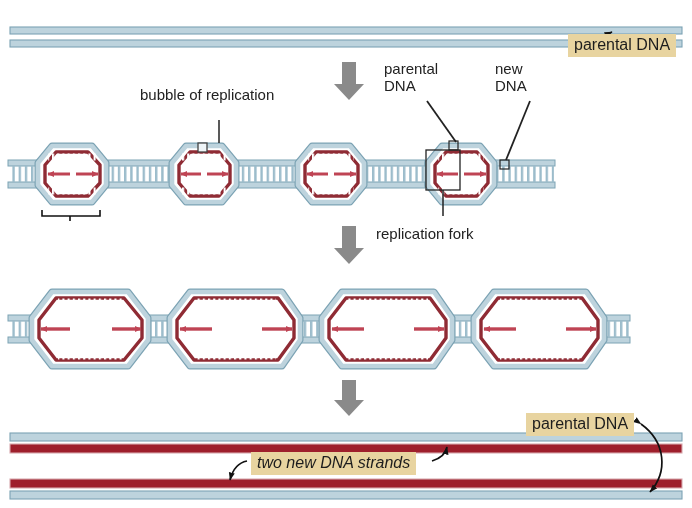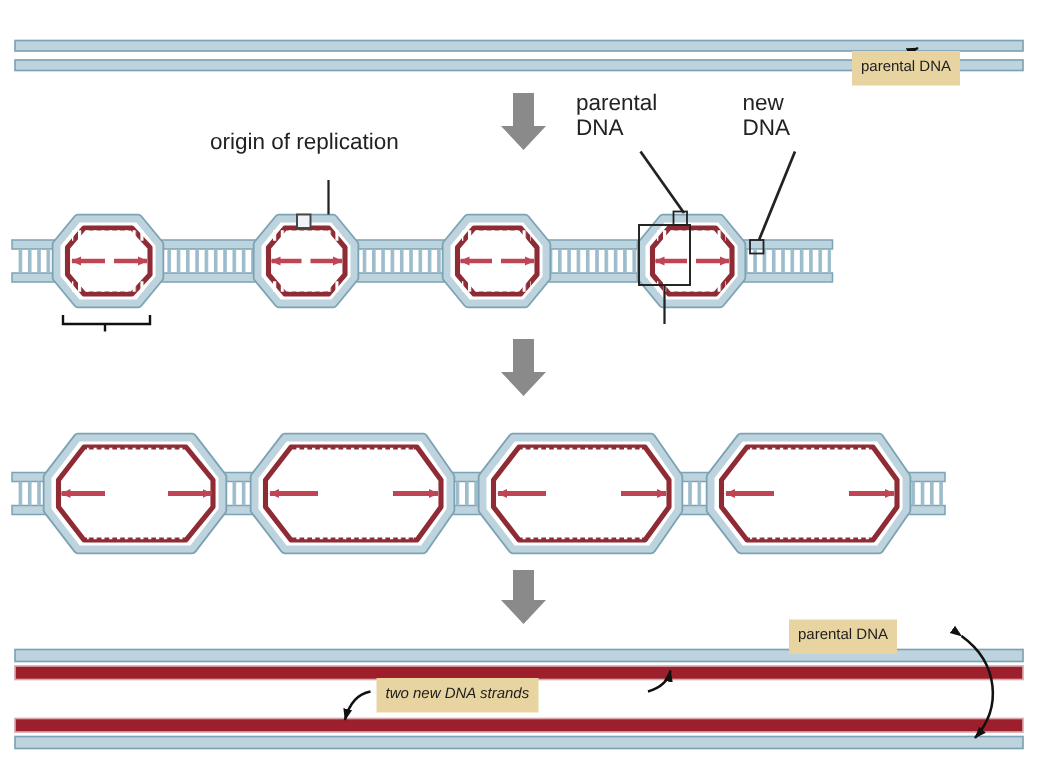--- a/index.html
+++ b/index.html
@@ -7,21 +7,21 @@
   body{
     width:692px;height:508px;
     font-family:"Liberation Sans", sans-serif;
     color:#1a1a1a;
     position:relative;
     overflow:hidden;
   }
   #stage{position:absolute;left:0;top:0;width:692px;height:508px;}
   .lbl{position:absolute;font-size:15px;color:#222;white-space:nowrap;line-height:17px;}
   .lbl.center{text-align:left;}
-  .tagbox{position:absolute;background:#e8d4a0;color:#1d1d1d;font-size:10px;
+  .tagbox{position:absolute;background:#e8d4a0;color:#1d1d1d;font-size:16px;
           padding:2px 6px 3px 6px;white-space:nowrap;line-height:18px;}
   svg{display:block;}
 </style>
 </head>
 <body>
 
 <div id="stage">
 
   <svg id="diagram" width="692" height="508" viewBox="0 0 692 508" xmlns="http://www.w3.org/2000/svg">
 
@@ -223,31 +223,32 @@
     <g>
       <path d="M342,226 L356,226 L356,248 L364,248 L349,264 L334,248 L342,248 Z" fill="#8a8a8a"></path>
     </g>
     <g>
       <path d="M342,380 L356,380 L356,400 L364,400 L349,416 L334,400 L342,400 Z" fill="#8a8a8a"></path>
     </g>
   </svg>
 
   <div class="tagbox" style="left:568px;top:34px;">parental DNA</div>
 
-  <div class="lbl" style="left:140px;top:86px;">origin of replication</div>
+  <div class="lbl" style="left:140px;top:86px;">bubble of replication</div>
 
   <div class="lbl center" style="left:384px;top:60px;width:88px;">
     <span>parental</span><br>
     <span>DNA</span>
   </div>
 
   <div class="lbl center" style="left:495px;top:60px;width:72px;">
     <span>new</span><br>
     <span>DNA</span>
   </div>
 
 
+  <div class="lbl" style="left:376px;top:225px;">replication fork</div>
 
   <div class="tagbox" style="left:526px;top:413px;">parental DNA</div>
 
   <div class="tagbox" style="left:251px;top:452px;font-style:italic;">two new DNA strands</div>
 
 </div>
 
 </body></html>

